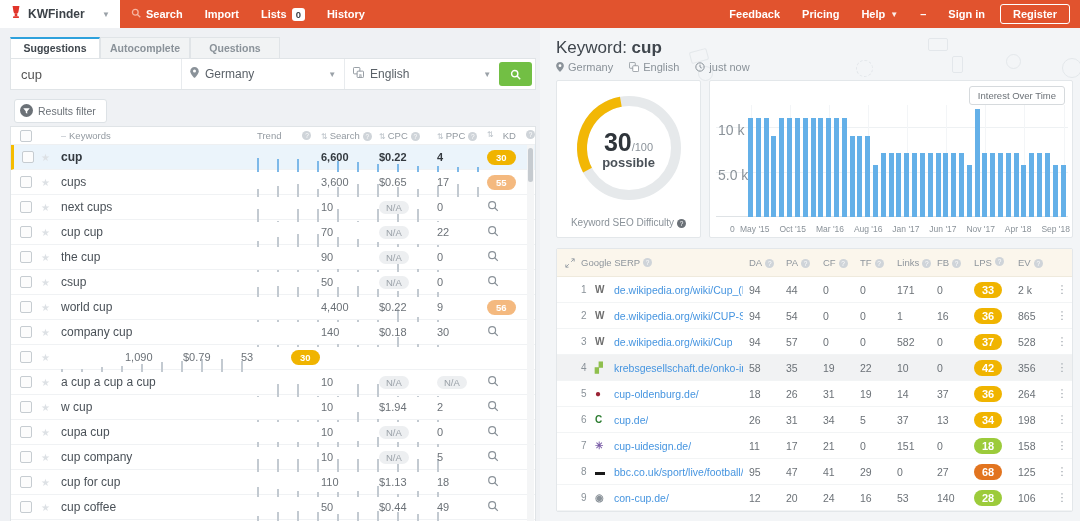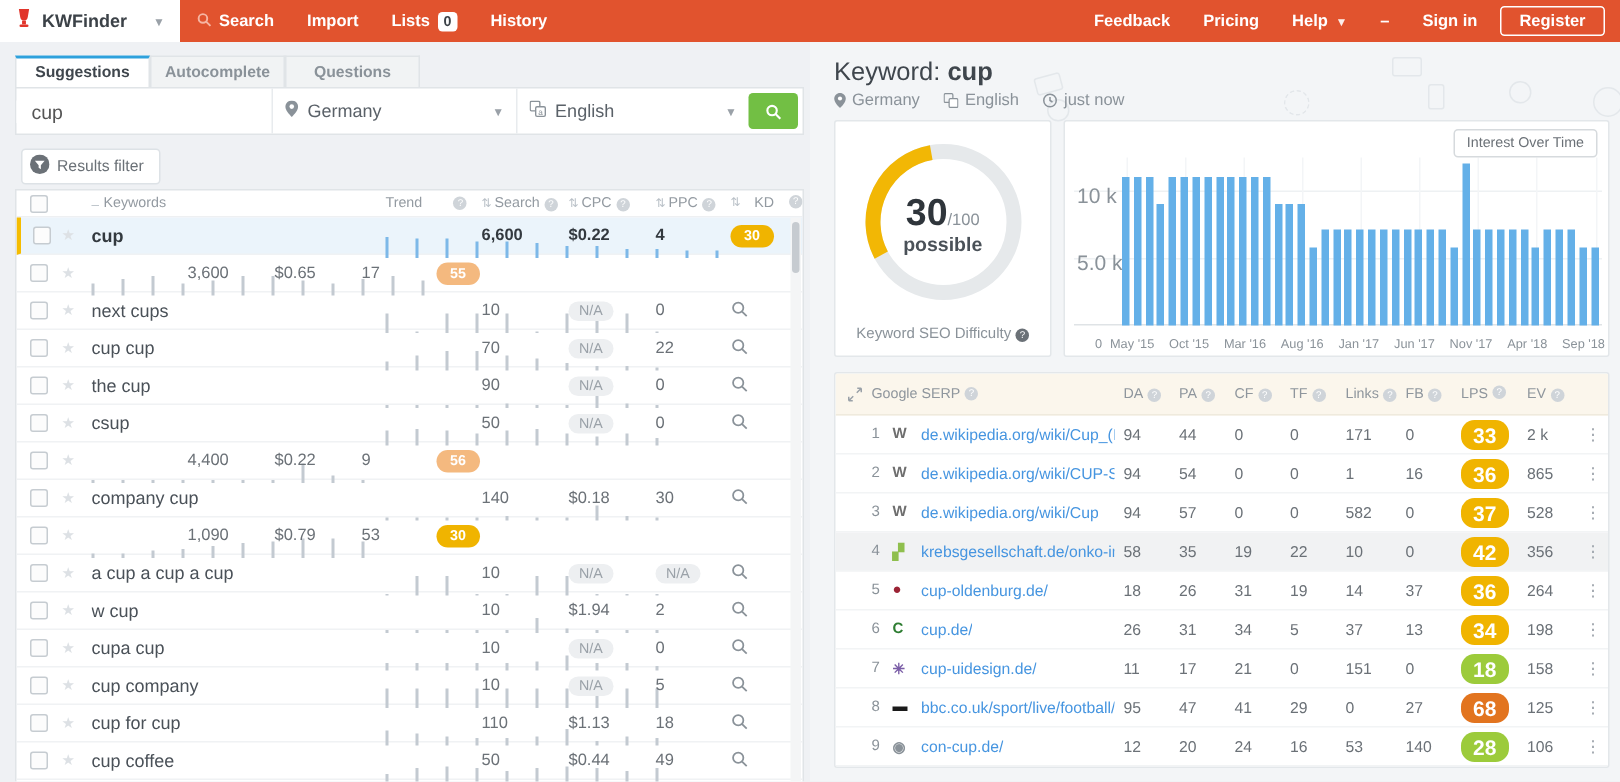--- a/index.html
+++ b/index.html
@@ -96,21 +96,21 @@
   .srow.hl{background:#f1f2f3}
   .s-expand{width:16px;flex:none;display:flex;align-items:center}
   .s-rank{width:14px;flex:none;color:#8a9299;font-size:10px}
   .s-fav{width:19px;flex:none;font-size:10px;font-weight:bold}
   .s-url{flex:1;color:#4695e0;white-space:nowrap;overflow:hidden;padding-right:6px;display:flex;align-items:center;min-width:0}
   .s-url span{overflow:hidden;text-overflow:clip;white-space:nowrap}
   .s-c{width:37px;flex:none}.s-links{width:40px;flex:none}
   .s-lps{width:44px;flex:none;display:flex;justify-content:flex-start}
   .s-ev{width:38px;flex:none}
   .s-menu{width:12px;flex:none;color:#9aa1a8;font-size:11px;text-align:center;cursor:pointer}
-  .lps-badge{border-radius:9px;color:#fff;font-weight:bold;font-size:14px;padding:2px 8px}
+  .lps-badge{border-radius:9px;color:#fff;font-weight:bold;font-size:11px;padding:2px 8px}
   .lps-gold{background:#f0b400}.lps-green{background:#9ccb3b}.lps-orange{background:#e2741f}
   .shead .s-url{color:#8f969d}
 </style>
 </head>
 <body>
 
 <div class="right-bg">
   <div class="doodle" style="left:150px;top:22px;width:16px;height:10px;border-radius:2px;transform:rotate(-15deg)"></div>
   <div class="doodle" style="left:158px;top:38px;width:13px;height:13px;border-radius:50%"></div>
   <div class="doodle" style="left:316px;top:32px;width:15px;height:15px;border-radius:50%;border-style:dashed"></div>
@@ -259,20 +259,21 @@
         <span class="c-ppc">4</span>
         <span class="c-kd">
           <span class="kd-badge kd-gold">30</span>
         </span>
       </div>
       <div class="krow">
         <span class="c-check">
           <span class="cb"></span>
         </span>
         <span class="c-star">★</span>
+        <span class="c-kw">cups</span>
         <span class="c-trend">
           <span class="tbar" style="height: 8px;"></span>
           <span class="tbar" style="height: 11.2px;"></span>
           <span class="tbar" style="height: 12.8px;"></span>
           <span class="tbar" style="height: 8px;"></span>
           <span class="tbar" style="height: 9.6px;"></span>
           <span class="tbar" style="height: 12.8px;"></span>
           <span class="tbar" style="height: 12.8px;"></span>
           <span class="tbar" style="height: 9.6px;"></span>
           <span class="tbar" style="height: 8px;"></span>
@@ -397,20 +398,21 @@
               <circle cx="6" cy="6" r="4" fill="none" stroke="#8a9299" stroke-width="1.4"></circle>
               <line x1="9" y1="9" x2="12.6" y2="12.6" stroke="#8a9299" stroke-width="1.4"></line>
             </svg></span>
         </span>
       </div>
       <div class="krow">
         <span class="c-check">
           <span class="cb"></span>
         </span>
         <span class="c-star">★</span>
+        <span class="c-kw">world cup</span>
         <span class="c-trend">
           <span class="tbar" style="height: 1.6px;"></span>
           <span class="tbar" style="height: 1.6px;"></span>
           <span class="tbar" style="height: 1.6px;"></span>
           <span class="tbar" style="height: 1.6px;"></span>
           <span class="tbar" style="height: 1.6px;"></span>
           <span class="tbar" style="height: 1.6px;"></span>
           <span class="tbar" style="height: 1.6px;"></span>
           <span class="tbar" style="height: 12.8px;"></span>
           <span class="tbar" style="height: 4.8px;"></span>

